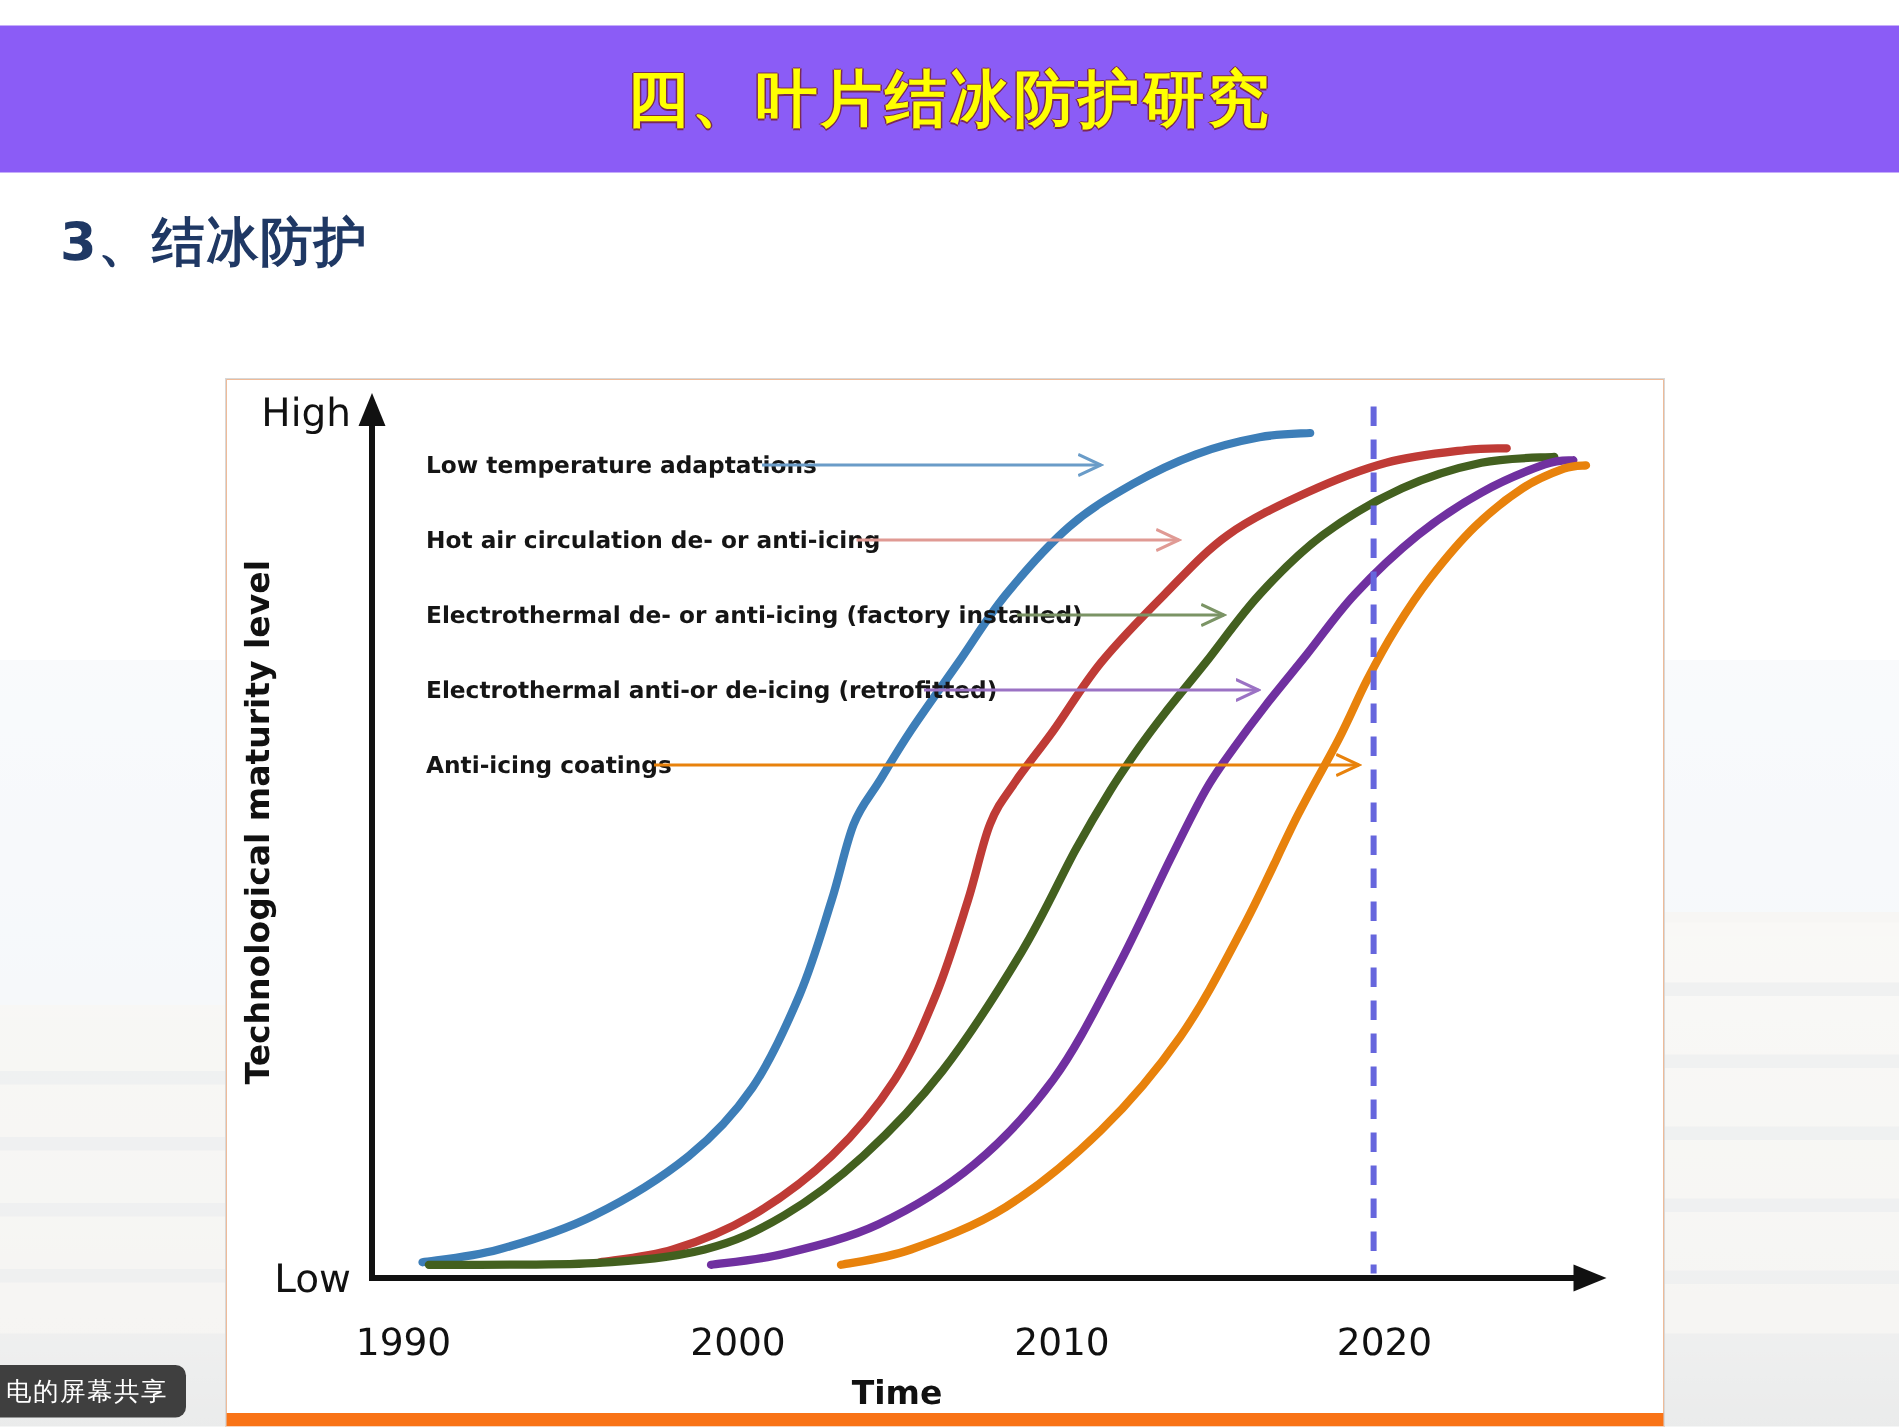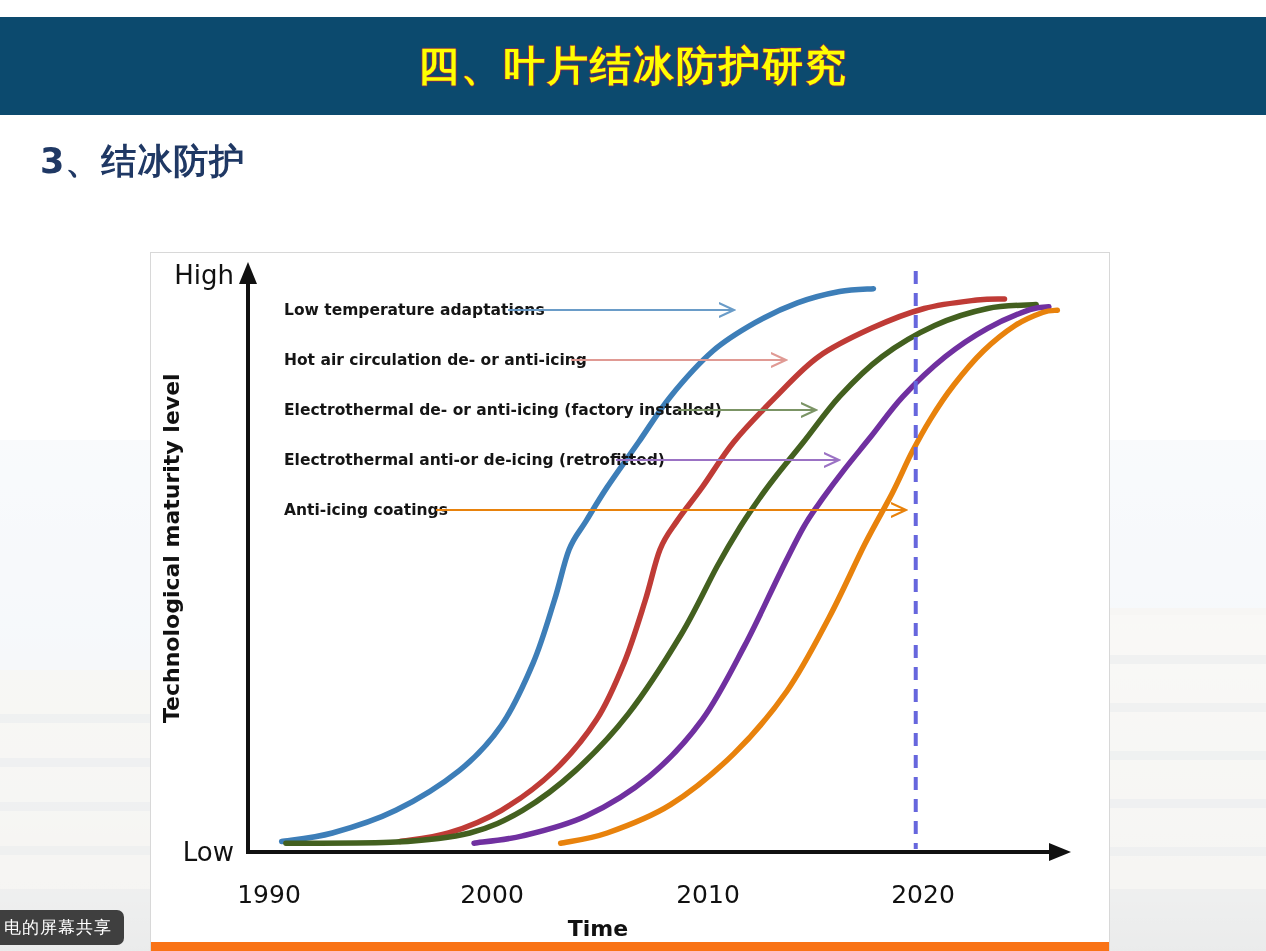--- a/index.html
+++ b/index.html
@@ -61,21 +61,21 @@
   #whitewash {
     position: absolute; left:0; top:440px; width:1266px; height:511px;
     background: rgba(255,255,255,.62);
     z-index: 1;
   }
 
   
   #title-bar {
     position: absolute; left: 0; top: 17px;
     width: 1266px; height: 98px;
-    background: #0c4a6e;
+    background: #8b5cf6;
     z-index: 5;
     display: flex; align-items: center; justify-content: center;
   }
   #title-text {
     font-size: 41px; font-weight: bold; color: #FFFF00;
     letter-spacing: 2px;
     text-shadow: -1px 0 #7a2a55, 0 -1px #7a2a55, 1px 0 #7a2a55, 0 1px #7a2a55;
     font-family: "DejaVu Sans", sans-serif;
   }
 

